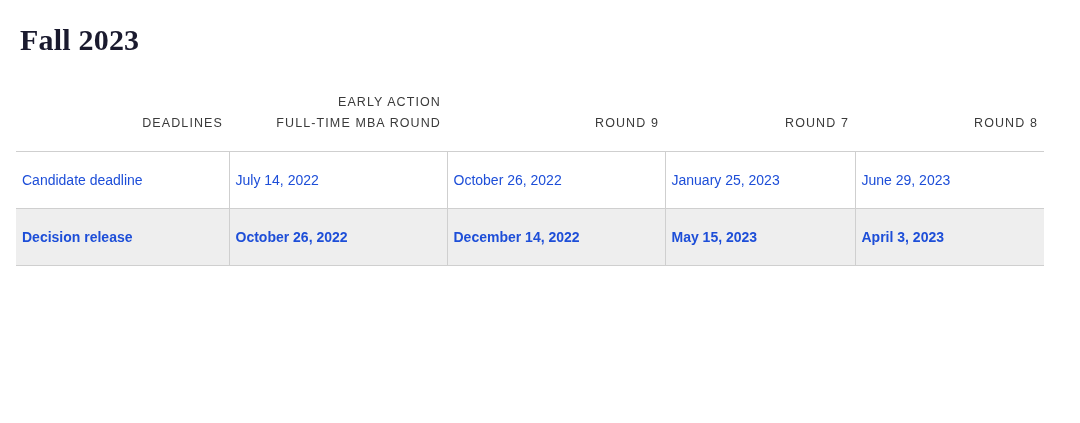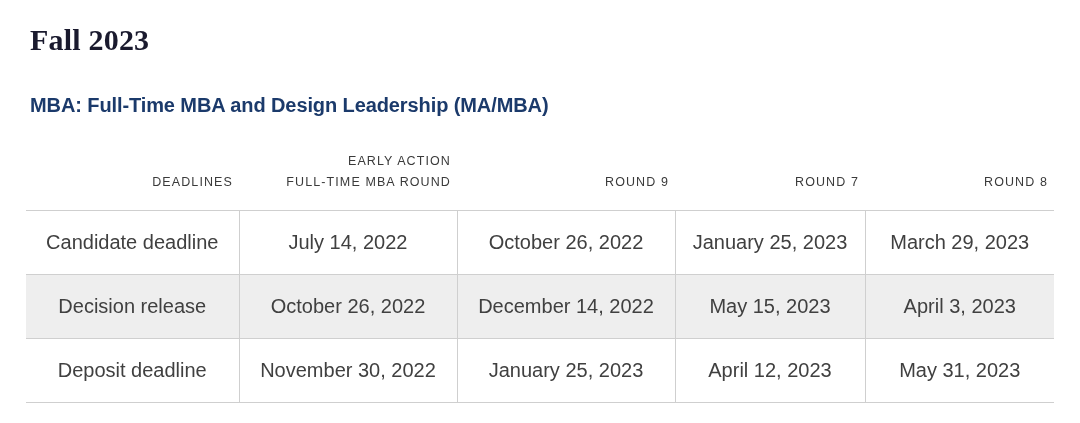--- a/index.html
+++ b/index.html
@@ -12,21 +12,21 @@
     background: #ffffff;
     font-family: "Liberation Sans", sans-serif;
     color: #222222;
     overflow: hidden;
   }
   .page {
     position: relative;
     width: 1080px;
     height: 423px;
     box-sizing: border-box;
-    padding: 22px 26px 0 26px;
+    padding: 22px 26px 0 16px;
   }
   .term-title {
     font-family: "Liberation Serif", serif;
     font-size: 30px;
     font-weight: 700;
     color: #1a1a2e;
     letter-spacing: 0.2px;
     margin: 0 0 0 4px;
     line-height: 1.2;
   }
@@ -59,46 +59,46 @@
     padding: 4px 6px 18px 6px;
     vertical-align: bottom;
     line-height: 1.65;
     border: none;
   }
   thead th .hdr-line {
     display: block;
     white-space: nowrap;
   }
   tbody td {
-    font-size: 20px;
-    color: #404040;
-    text-align: center;
+    font-size: 14px;
+    color: #1d4ed8;
+    text-align: left;
     padding: 20px 6px;
     border-left: 1px solid #cfcfcf;
     border-top: 1px solid #cfcfcf;
     white-space: nowrap;
   }
   tbody tr td:first-child {
     border-left: none;
   }
   tbody tr.alt td {
     background: #eeeeee;
+    font-weight: bold;
   }
   tbody tr:last-child td {
     border-bottom: 1px solid #cfcfcf;
   }
 </style>
 </head>
 <body>
 
 <div class="page">
 
   <h1 class="term-title">Fall 2023</h1>
 
-  <h2 class="program-title">MBA: Full-Time MBA and Design Leadership (MA/MBA)</h2>
 
   <table class="deadlines">
     <colgroup>
       <col class="c0">
         <col class="c1">
         <col class="c2">
         <col class="c3">
         <col class="c4">
     </colgroup>
     <thead>
@@ -120,32 +120,25 @@
           <span class="hdr-line">ROUND 8</span>
         </th>
       </tr>
     </thead>
     <tbody>
       <tr>
         <td>Candidate deadline</td>
         <td>July 14, 2022</td>
         <td>October 26, 2022</td>
         <td>January 25, 2023</td>
-        <td>March 29, 2023</td>
+        <td>June 29, 2023</td>
       </tr>
       <tr class="alt">
         <td>Decision release</td>
         <td>October 26, 2022</td>
         <td>December 14, 2022</td>
         <td>May 15, 2023</td>
         <td>April 3, 2023</td>
       </tr>
-      <tr>
-        <td>Deposit deadline</td>
-        <td>November 30, 2022</td>
-        <td>January 25, 2023</td>
-        <td>April 12, 2023</td>
-        <td>May 31, 2023</td>
-      </tr>
     </tbody>
   </table>
 
 </div>
 
 </body></html>

